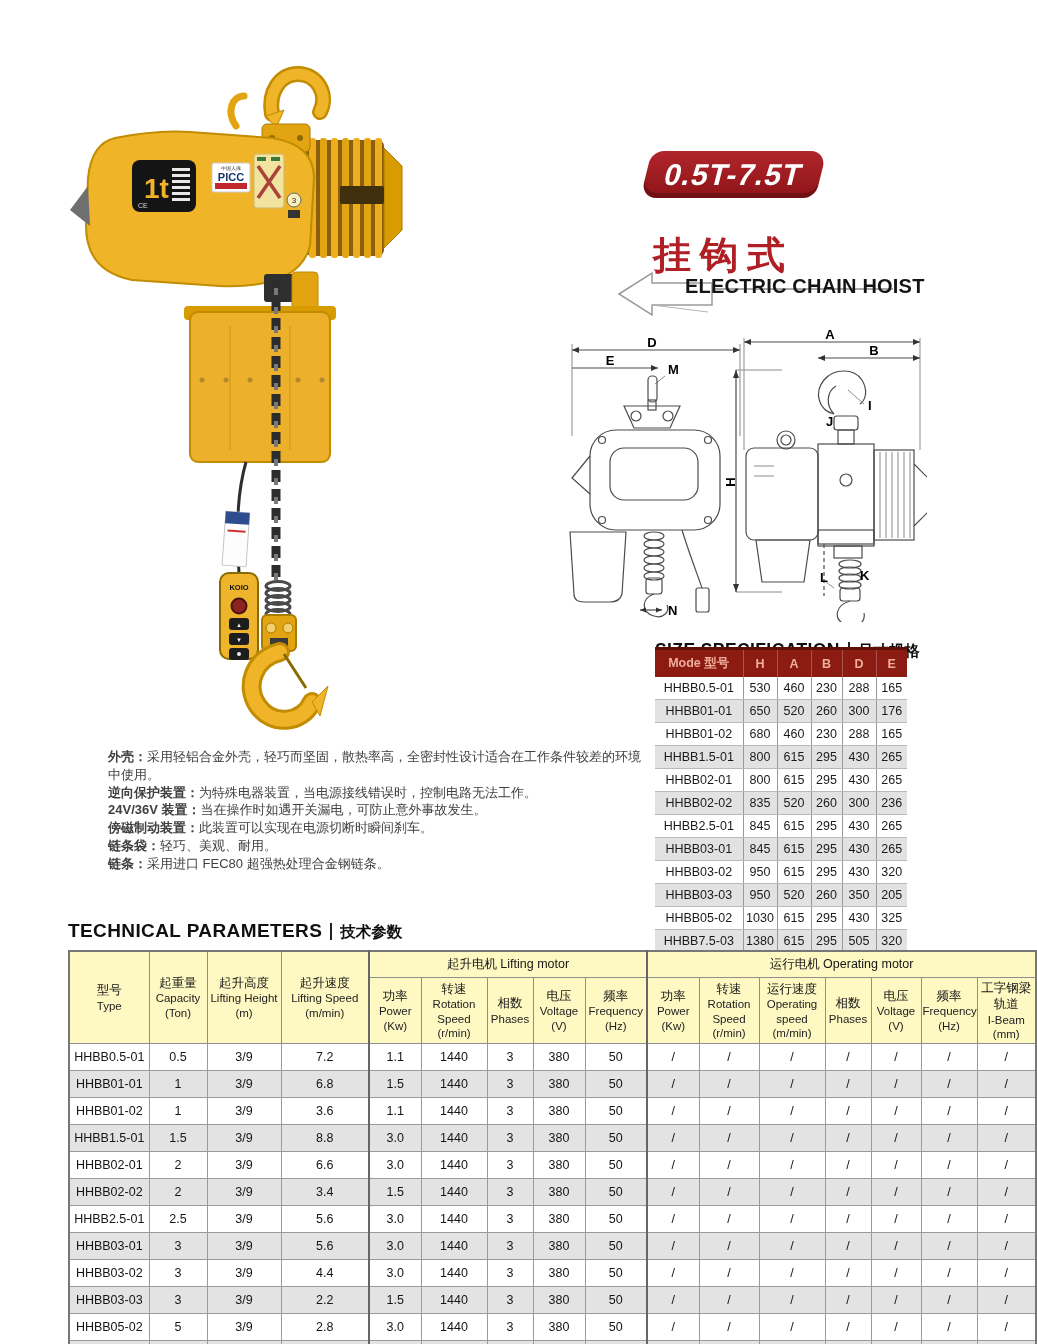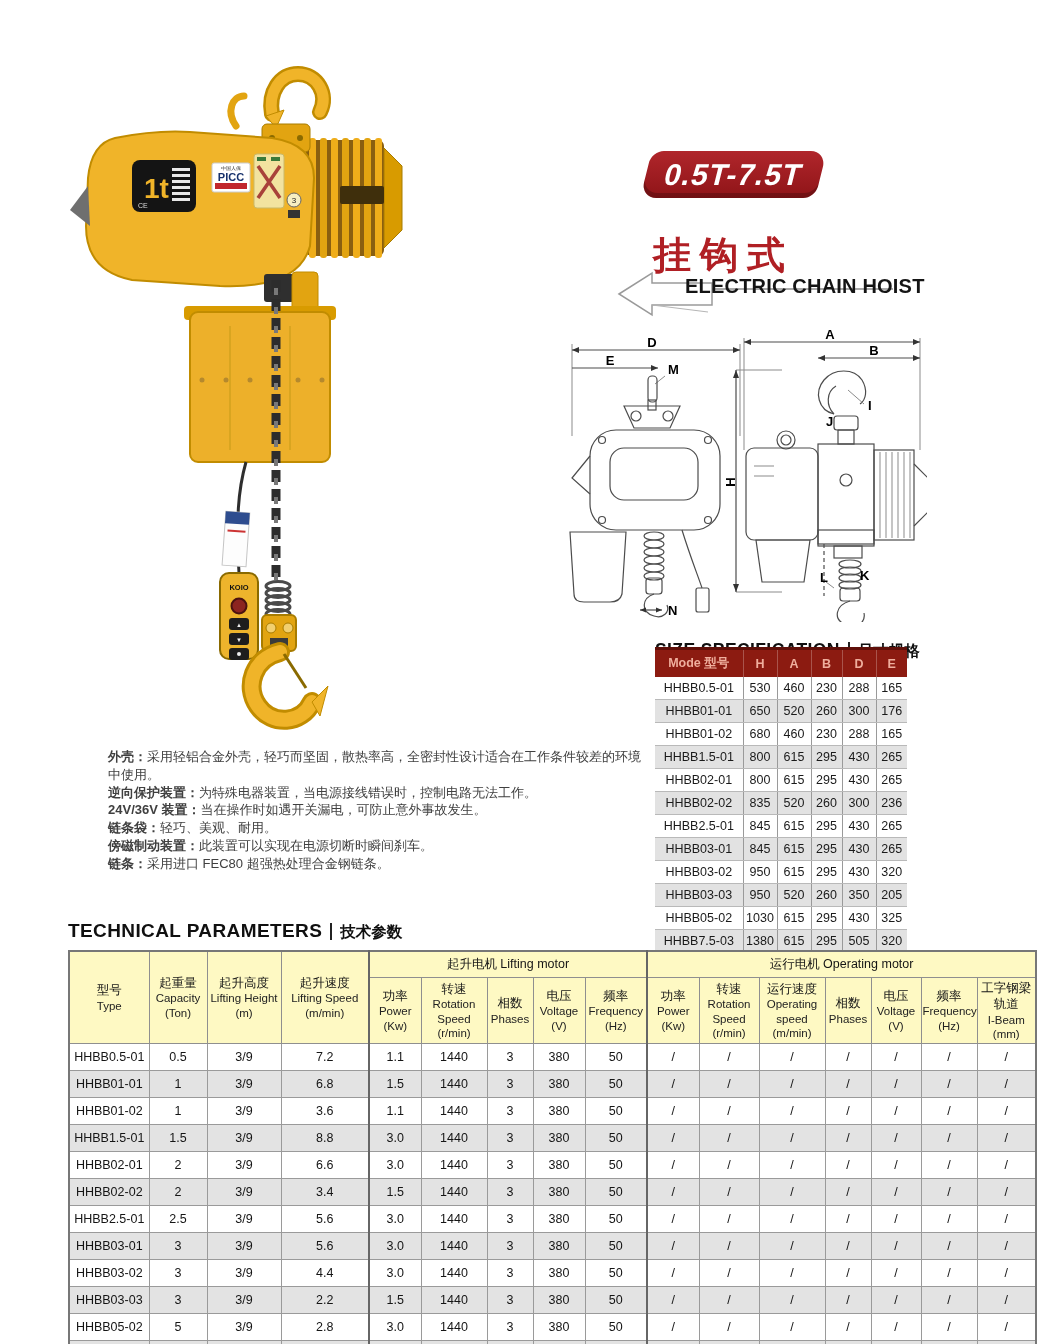--- a/index.html
+++ b/index.html
@@ -404,22 +404,22 @@
           <td>505</td>
           <td>320</td>
         </tr>
       </tbody>
   </table>
 
   <div id="features">
       <div><b>外壳：</b><span>采用轻铝合金外壳，轻巧而坚固，散热率高，全密封性设计适合在工作条件较差的环境中使用。</span></div>
       <div><b>逆向保护装置：</b><span>为特殊电器装置，当电源接线错误时，控制电路无法工作。</span></div>
       <div><b>24V/36V 装置：</b><span>当在操作时如遇开关漏电，可防止意外事故发生。</span></div>
+      <div><b>傍磁制动装置：</b><span>此装置可以实现在电源切断时瞬间刹车。</span></div>
       <div><b>链条袋：</b><span>轻巧、美观、耐用。</span></div>
-      <div><b>傍磁制动装置：</b><span>此装置可以实现在电源切断时瞬间刹车。</span></div>
       <div><b>链条：</b><span>采用进口 FEC80 超强热处理合金钢链条。</span></div>
     </div>
 
   <div class="sec-title" id="tech-title">
     <span class="en">TECHNICAL PARAMETERS</span><span class="cn">技术参数</span>
   </div>
   <table id="tech-table">
     <colgroup>
       <col style="width:80px">
         <col style="width:58px">

